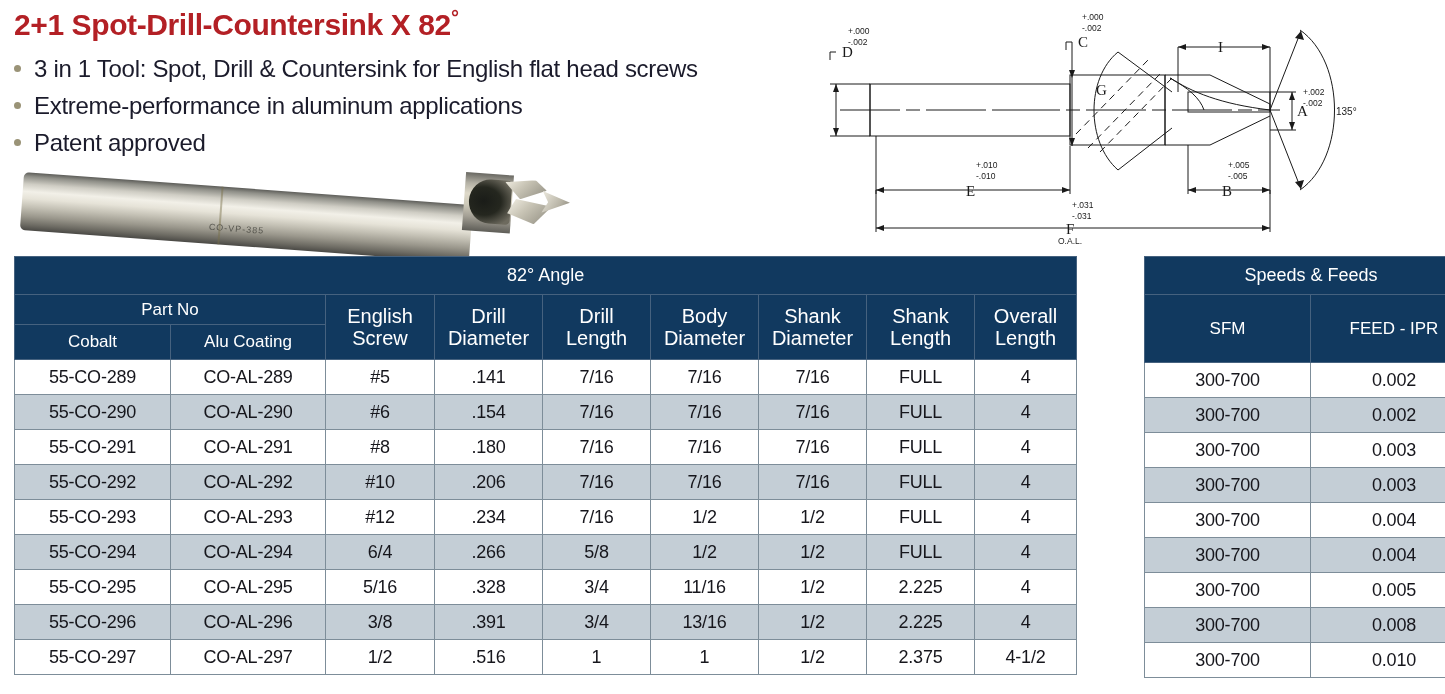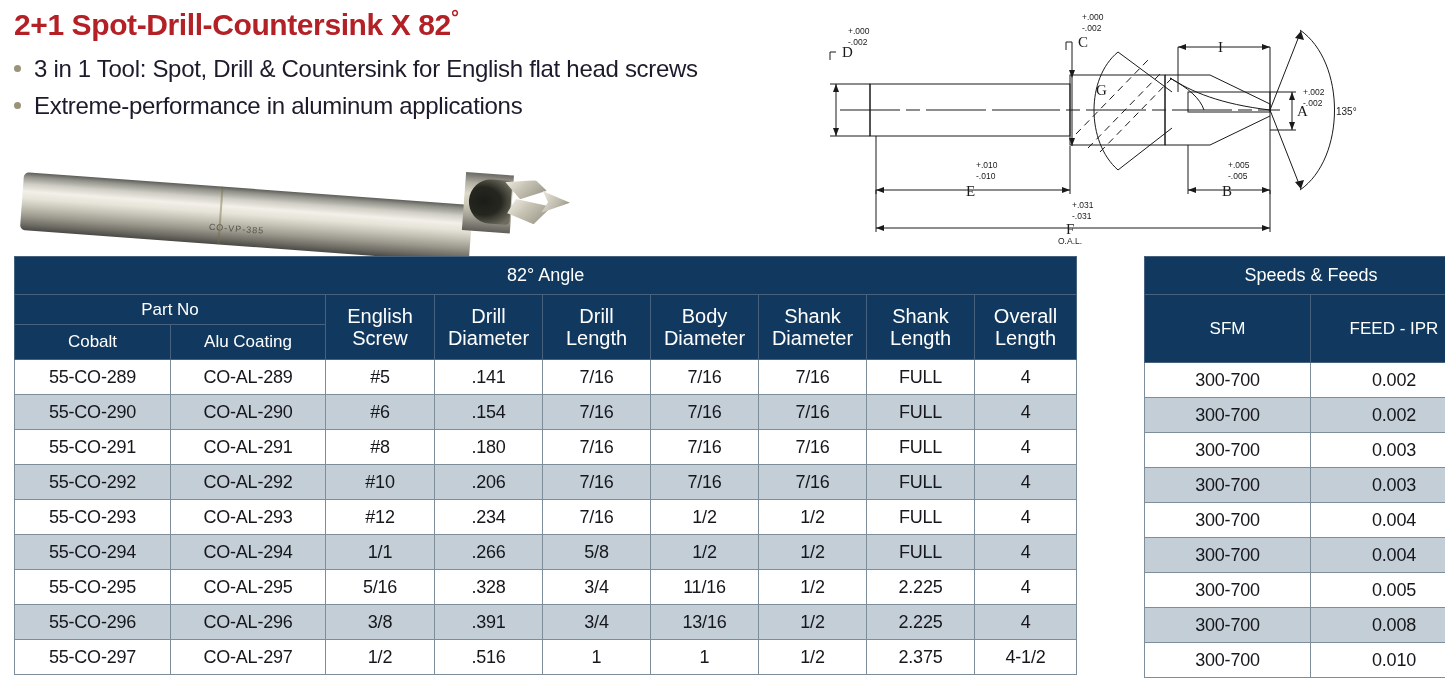--- a/index.html
+++ b/index.html
@@ -215,20 +215,24 @@
     </h1>
 
     <ul class="bullet-list">
       <li class="bullet-row">
         <span class="bullet-dot"></span>
         <span class="bullet-text">3 in 1 Tool: Spot, Drill &amp; Countersink for English flat head screws</span>
       </li>
       <li class="bullet-row">
         <span class="bullet-dot"></span>
         <span class="bullet-text">Extreme-performance in aluminum applications</span>
+      </li>
+      <li class="bullet-row">
+        <span class="bullet-dot"></span>
+        <span class="bullet-text">Patent approved</span>
       </li>
     </ul>
 
     <div class="tool-photo">
       <div class="tool-body">
         <span class="tool-label">CO-VP-385</span>
       </div>
       <div class="tool-neck"></div>
       <div class="tool-flute"></div>
       <div class="tool-tip">
@@ -459,21 +463,21 @@
           <td>.234</td>
           <td>7/16</td>
           <td>1/2</td>
           <td>1/2</td>
           <td>FULL</td>
           <td>4</td>
         </tr>
         <tr>
           <td>55-CO-294</td>
           <td>CO-AL-294</td>
-          <td>1/1</td>
+          <td>6/4</td>
           <td>.266</td>
           <td>5/8</td>
           <td>1/2</td>
           <td>1/2</td>
           <td>FULL</td>
           <td>4</td>
         </tr>
         <tr>
           <td>55-CO-295</td>
           <td>CO-AL-295</td>

